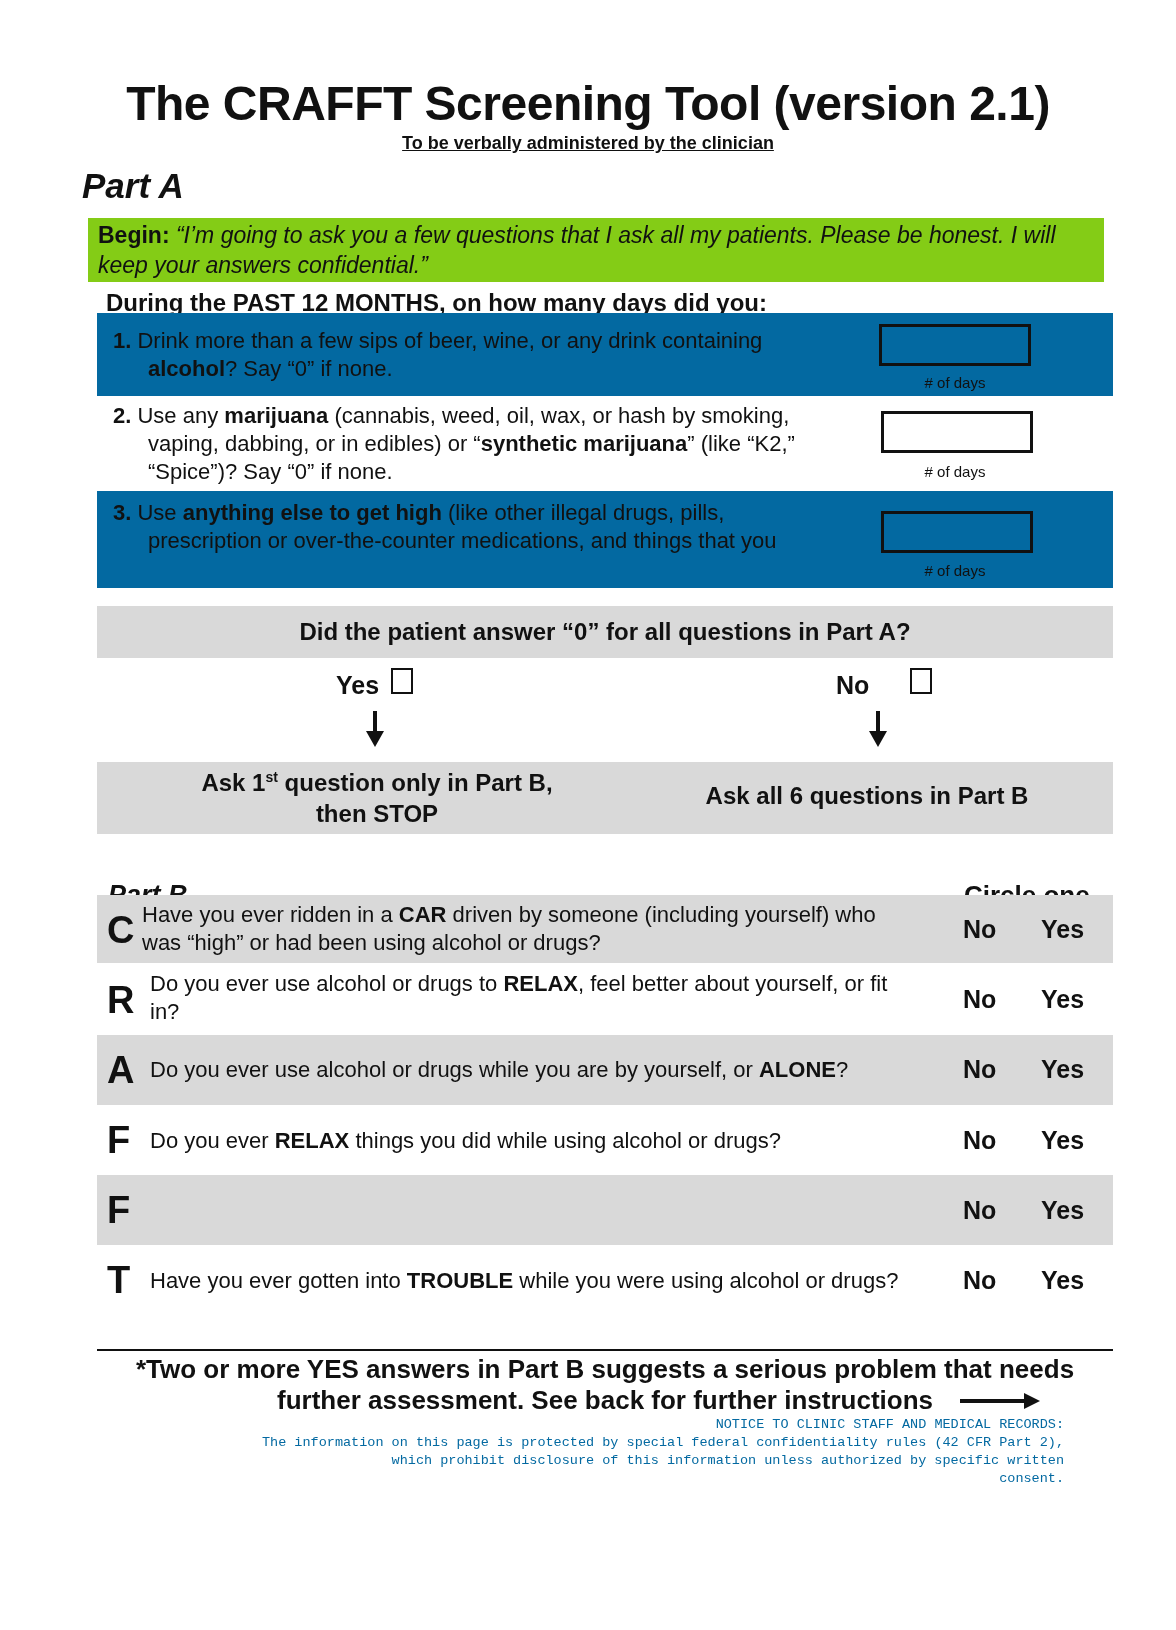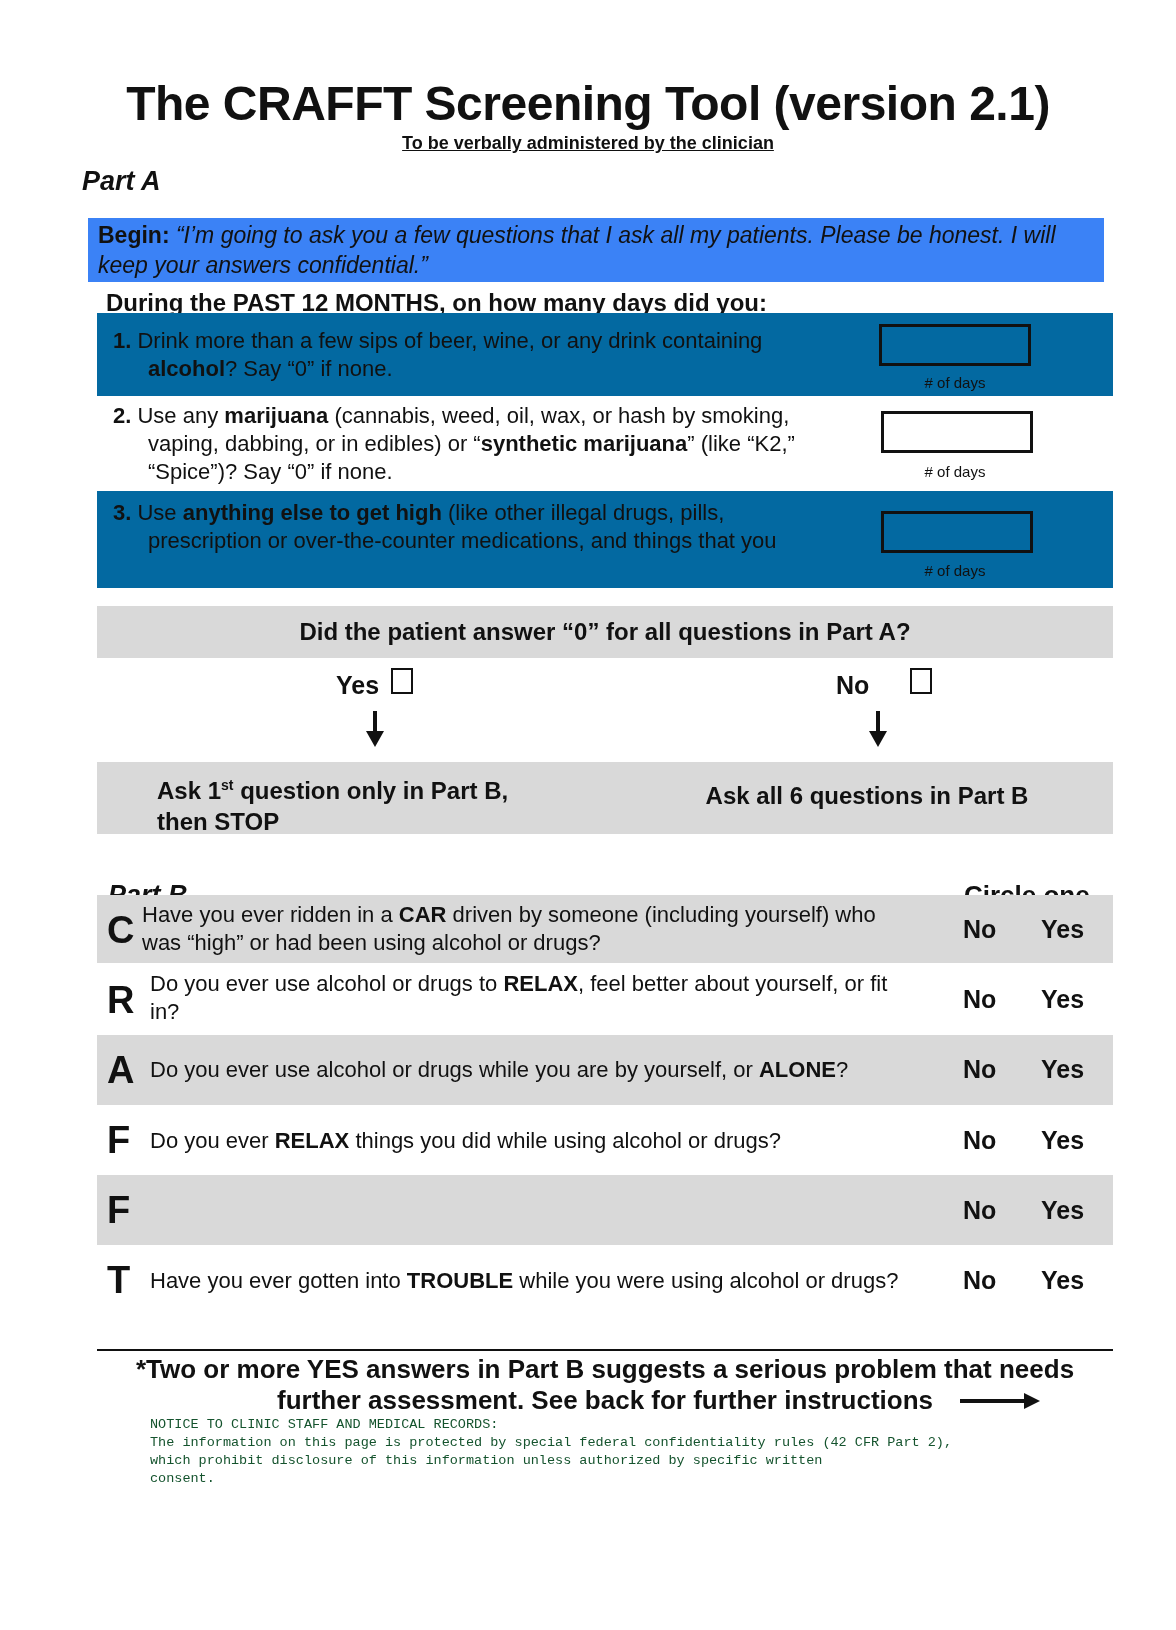--- a/index.html
+++ b/index.html
@@ -1,21 +1,21 @@
 <!DOCTYPE html>
 <html><head>
 <meta charset="utf-8">
 <style>
   html, body { margin:0; padding:0; background:#ffffff; }
   body { width:1176px; height:1630px; position:relative; font-family:"Liberation Sans", sans-serif; color:#111; overflow:hidden; }
   .abs { position:absolute; }
   .title { left:0; width:1176px; top:76px; text-align:center; font-size:48px; font-weight:bold; letter-spacing:-0.5px; }
   .subtitle { left:0; width:1176px; top:133px; text-align:center; font-size:18px; font-weight:bold;text-decoration:underline; }
-  .part-a { left:82px; top:166px; font-size:27px; font-weight:bold; font-style:italic; }
-  .begin { left:88px; top:218px; width:1016px; height:64px; background:#3b82f6; font-size:23px; line-height:30px; padding:2px 10px; box-sizing:border-box; }
+  .part-a { left:82px; top:166px; font-size:35px; font-weight:bold; font-style:italic; }
+  .begin { left:88px; top:218px; width:1016px; height:64px; background:#84cc16; font-size:23px; line-height:30px; padding:2px 10px; box-sizing:border-box; }
   .begin b { font-weight:bold; }
   .begin i { font-style:italic; }
   .past { left:106px; top:289px; font-size:24px; font-weight:bold; }
   .qrow { left:97px; width:1016px; box-sizing:border-box; font-size:22px; line-height:28px; }
   .qrow.gray { background:#0369a1; }
   .qtext { position:absolute; left:16px; top:14px; width:730px; }
   .qnum { font-weight:bold; }
   .indent { padding-left:35px; display:block; }
   .daybox { position:absolute; width:152px; height:42px; border:3px solid #111; box-sizing:border-box; background:transparent; }
   .daylabel { position:absolute; font-size:15px; width:152px; text-align:center; }
@@ -29,21 +29,21 @@
   .brow { left:97px; width:1016px; box-sizing:border-box; }
   .brow.gray { background:#d9d9d9; }
   .letter { position:absolute; left:10px; font-size:38px; font-weight:bold; }
   .btext { position:absolute; left:53px; width:770px; font-size:22px; line-height:28px; }
   .no { position:absolute; left:866px; font-size:25px; font-weight:bold; }
   .yes { position:absolute; left:944px; font-size:25px; font-weight:bold; }
   .rule { left:97px; top:1349px; width:1016px; height:2px; background:#111; }
   .footer { left:100px; width:1010px; top:1354px; text-align:center; font-size:26px; font-weight:bold; line-height:31px; }
   .rarrow { left:960px; top:1399px; width:66px; height:4px; background:#111; }
   .rarrowhead { left:1024px; top:1393px; width:0; height:0; border-top:8px solid transparent; border-bottom:8px solid transparent; border-left:16px solid #111; }
-  .notice { left:150px; width:900px; top:1416px; text-align:left; font-family:"Liberation Mono", monospace; font-size:13.5px; color:#14532d; line-height:18px; }
+  .notice { left:164px; width:900px; top:1416px; text-align:right; font-family:"Liberation Mono", monospace; font-size:13.5px; color:#0369a1; line-height:18px; }
 </style>
 </head>
 <body>
 
 <div class="abs title">The CRAFFT Screening Tool (version 2.1)</div>
 <div class="abs subtitle">To be verbally administered by the clinician</div>
 
 <div class="abs part-a">Part A</div>
 
 <div class="abs begin">
@@ -94,21 +94,21 @@
 <div class="abs cbox" style="left:391px;top:668px;"></div>
 <div class="abs choice" style="left:836px;top:671px;">No</div>
 <div class="abs cbox" style="left:910px;top:668px;"></div>
 
 <div class="abs arrow" style="left:373px;top:711px;height:22px;"></div>
 <div class="abs arrowhead" style="left:366px;top:731px;"></div>
 <div class="abs arrow" style="left:876px;top:711px;height:22px;"></div>
 <div class="abs arrowhead" style="left:869px;top:731px;"></div>
 
 <div class="abs banner" style="top:762px;height:72px;">
-  <div class="abs" style="left:60px;width:440px;top:8px;text-align:left;font-size:24px;line-height:31px;">
+  <div class="abs" style="left:60px;width:440px;top:0;text-align:center;font-size:24px;line-height:31px;">
     <span>Ask 1</span><sup style="font-size:14px;">st</sup><span> question only in Part B,</span><br>
     <span>then STOP</span>
   </div>
   <div class="abs" style="left:580px;width:380px;top:20px;text-align:center;font-size:24px;">Ask all 6 questions in Part B</div>
 </div>
 
 <div class="abs part-b">Part B</div>
 <div class="abs circle-one">Circle one</div>
 
 <div class="abs brow gray" style="top:895px;height:68px;">

